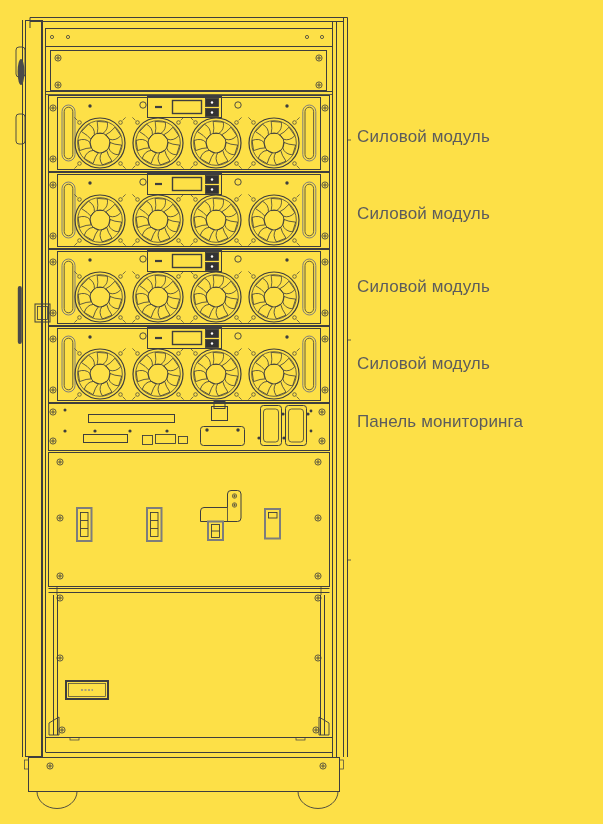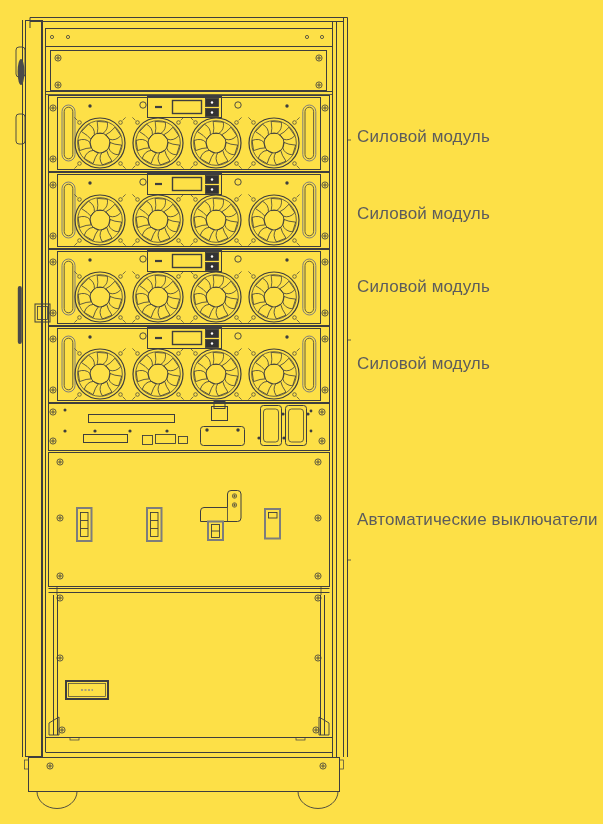--- a/index.html
+++ b/index.html
@@ -254,15 +254,15 @@
         <path d="M298 791.5 A20 17 0 0 0 338 791.5" stroke-width="0.9"></path>
       </g>
 
     </g>
   </svg>
 
   <div class="label" style="top:128px">Силовой модуль</div>
   <div class="label" style="top:205px">Силовой модуль</div>
   <div class="label" style="top:278px">Силовой модуль</div>
   <div class="label" style="top:355px">Силовой модуль</div>
-  <div class="label" style="top:511px">Автоматические выключатели</div>
+  <div class="label" style="top:413px">Панель мониторинга</div>
 
 </div>
 
 </body></html>

